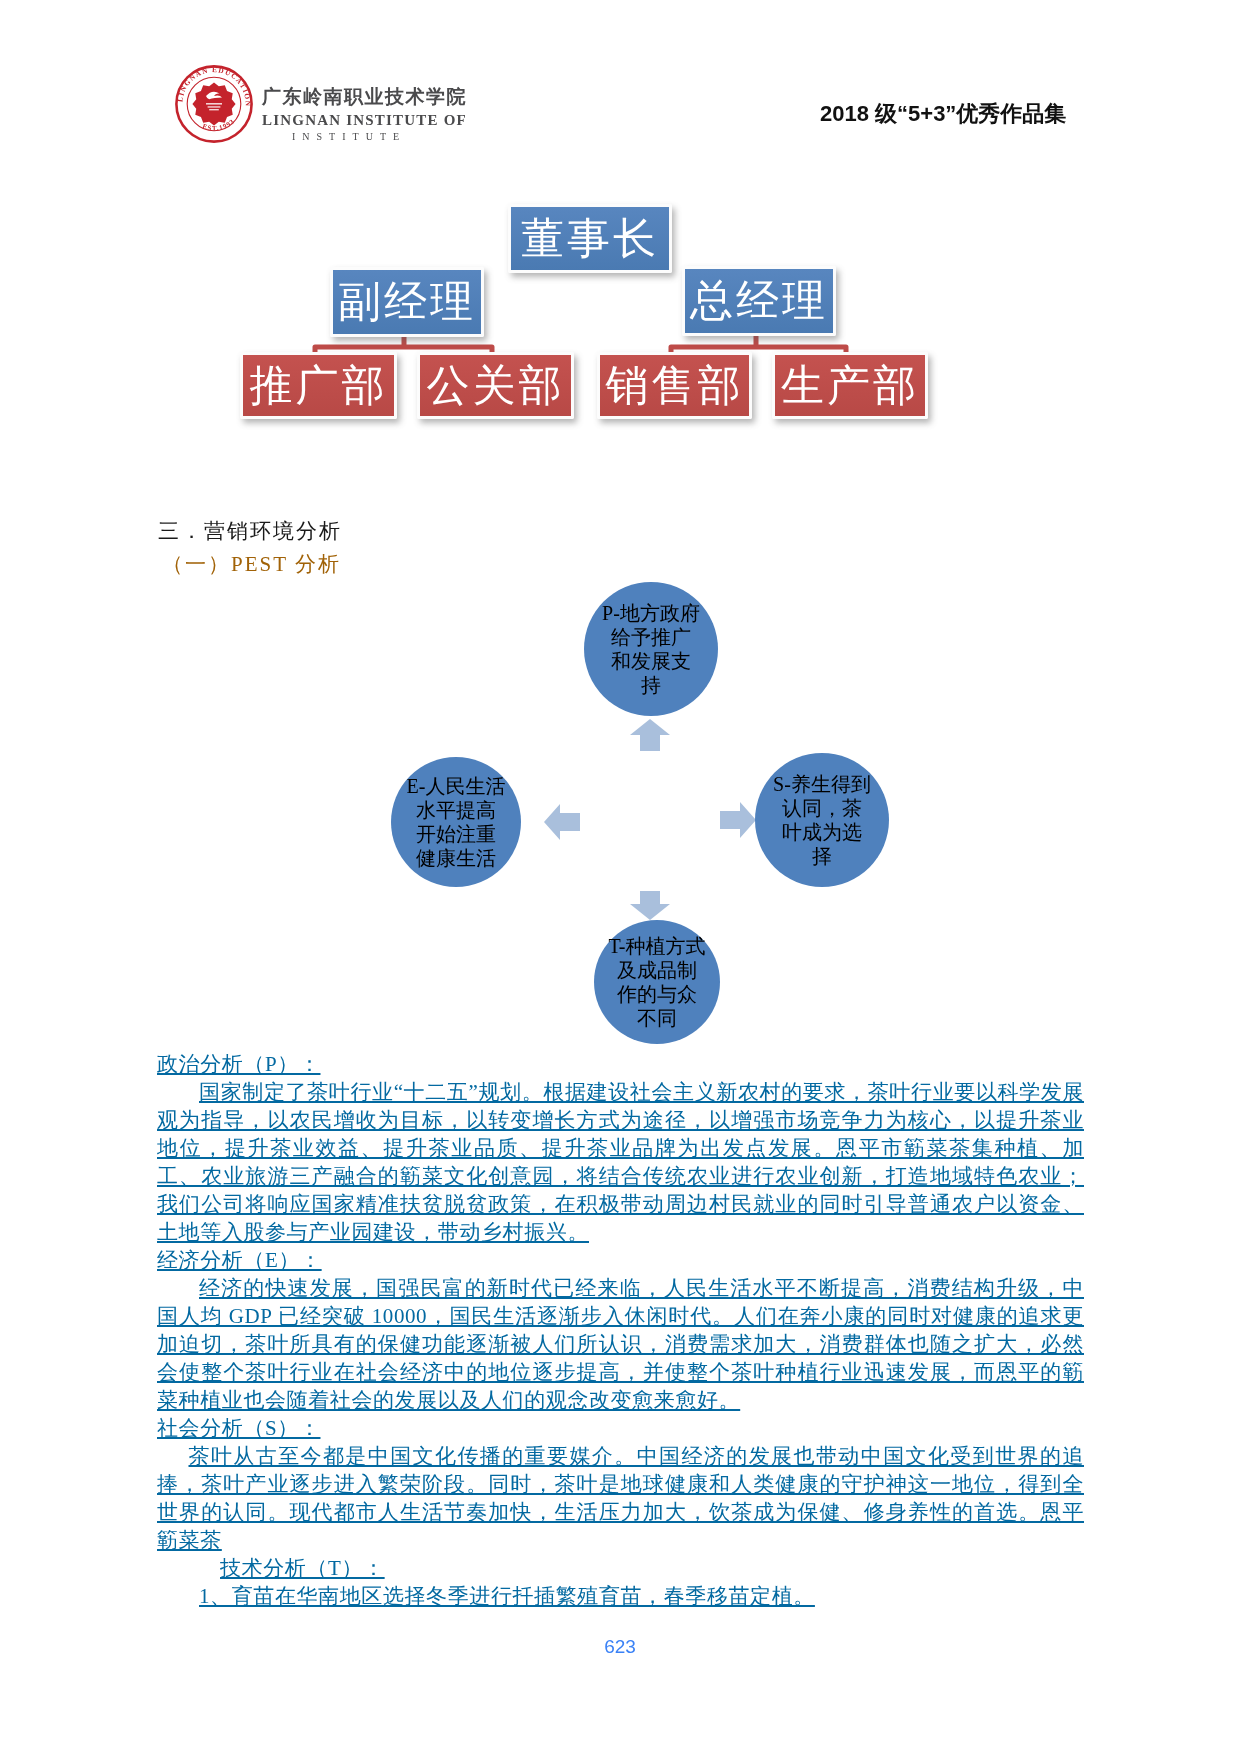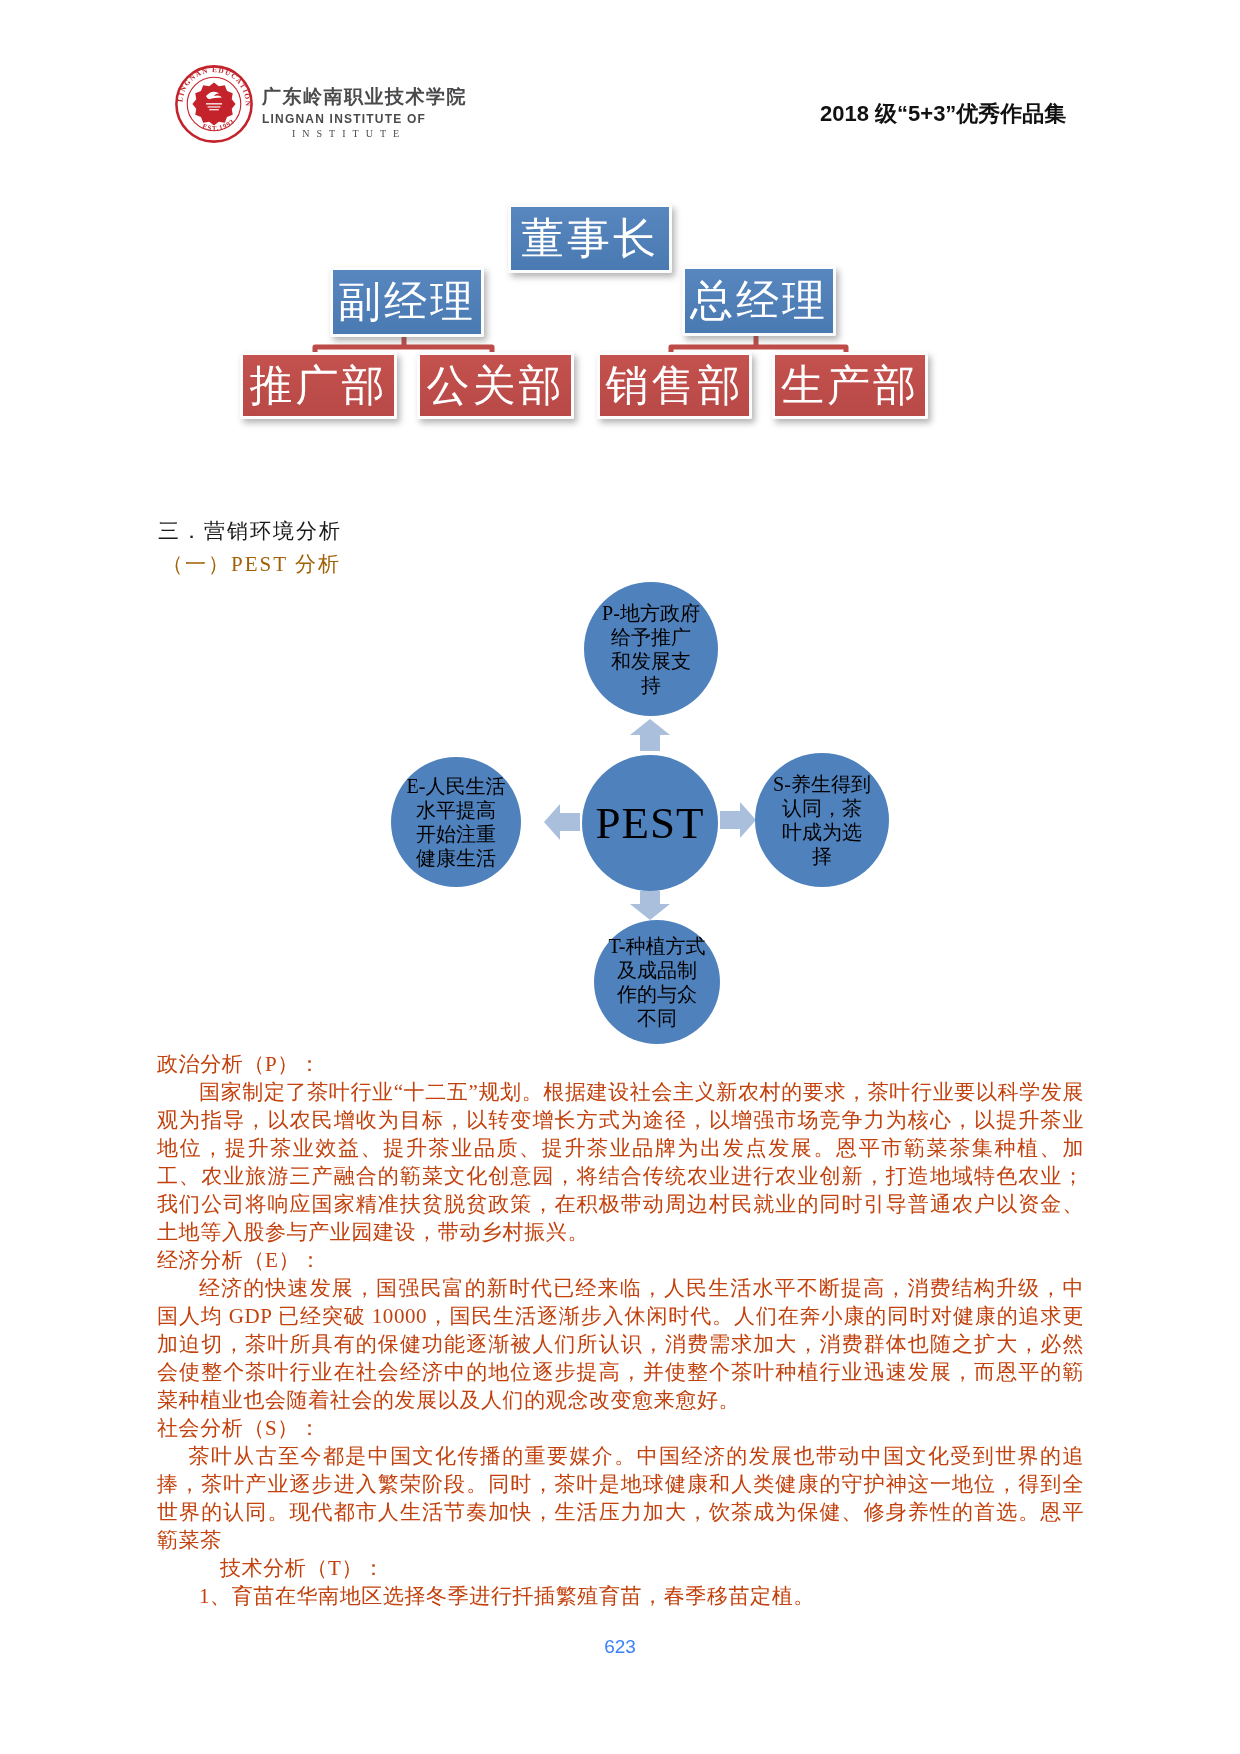--- a/index.html
+++ b/index.html
@@ -9,21 +9,21 @@
     background:#ffffff;
     margin:0 auto;
     overflow:hidden;
     font-family:"Liberation Serif","DejaVu Serif",serif;
   }
   
   .logo{position:absolute;left:174px;top:64px;width:80px;height:80px;}
   .logo svg{width:100%;height:100%;}
   .school-names{position:absolute;left:262px;top:84px;width:260px;color:#4a4a4c;}
   .school-cn{font-family:"Liberation Sans","DejaVu Sans",sans-serif;font-weight:bold;font-size:19px;letter-spacing:1.5px;}
-  .school-en1{font-family:Liberation Sans, sans-serif;font-weight:bold;font-size:12px;letter-spacing:1.2px;margin-top:2px;}
+  .school-en1{font-family:Liberation Serif, serif;font-weight:bold;font-size:15px;letter-spacing:1.2px;margin-top:2px;}
   .school-en2{font-family:"Liberation Serif","DejaVu Serif",serif;font-size:10px;letter-spacing:7px;margin-top:2px;margin-left:30px;}
   .collection-title{
     position:absolute;left:820px;top:99px;width:264px;
     font-family:"Liberation Sans","DejaVu Sans",sans-serif;
     font-weight:bold;font-size:22px;color:#111;white-space:nowrap;
   }
   
   .chart-lines{position:absolute;left:0;top:0;width:1240px;height:1754px;pointer-events:none;}
   .obox{
     position:absolute;display:flex;align-items:center;justify-content:center;
@@ -42,22 +42,22 @@
     position:absolute;border-radius:50%;background:#4f81bd;color:#000000;
     display:flex;align-items:center;justify-content:center;text-align:center;
     font-family:"Liberation Serif","DejaVu Serif",serif;
   }
   .pcircle .lbl{white-space:pre-line;font-size:20px;line-height:24px;}
   .pcircle.center .lbl{white-space:nowrap;font-size:45px;line-height:45px;letter-spacing:1px;}
   .pest-arrows{position:absolute;left:0;top:0;width:1240px;height:1754px;pointer-events:none;}
   
   .body-text{
     position:absolute;left:157px;top:1050px;width:927px;
-    font-size:21px;line-height:28px;color:#c2410c;
-    text-align:justify;letter-spacing:0.6px;
+    font-size:21px;line-height:28px;color:#0369a1;
+    text-align:justify;letter-spacing:0.6px;text-decoration:underline;
   }
   .body-text p{margin:0;}
   .ind2{text-indent:2em;}
   .ind15{text-indent:1.5em;}
   .ind3{text-indent:3em;}
   
   .page-number{
     position:absolute;left:0;top:1636px;width:1240px;text-align:center;
     font-family:"Liberation Sans","DejaVu Sans",sans-serif;font-size:19px;color:#3b82f6;
   }
@@ -137,23 +137,20 @@
 给予推广
 和发展支
 持</span>
   </div>
   <div class="pcircle" style="left:391px;top:757px;width:130px;height:130px;">
     <span class="lbl">E-人民生活
 水平提高
 开始注重
 健康生活</span>
   </div>
-  <div class="pcircle center" style="left:582px;top:755px;width:136px;height:136px;">
-    <span class="lbl">PEST</span>
-  </div>
   <div class="pcircle" style="left:755px;top:753px;width:134px;height:134px;">
     <span class="lbl">S-养生得到
 认同，茶
 叶成为选
 择</span>
   </div>
   <div class="pcircle" style="left:594px;top:920px;width:126px;height:124px;">
     <span class="lbl">T-种植方式
 及成品制
 作的与众

